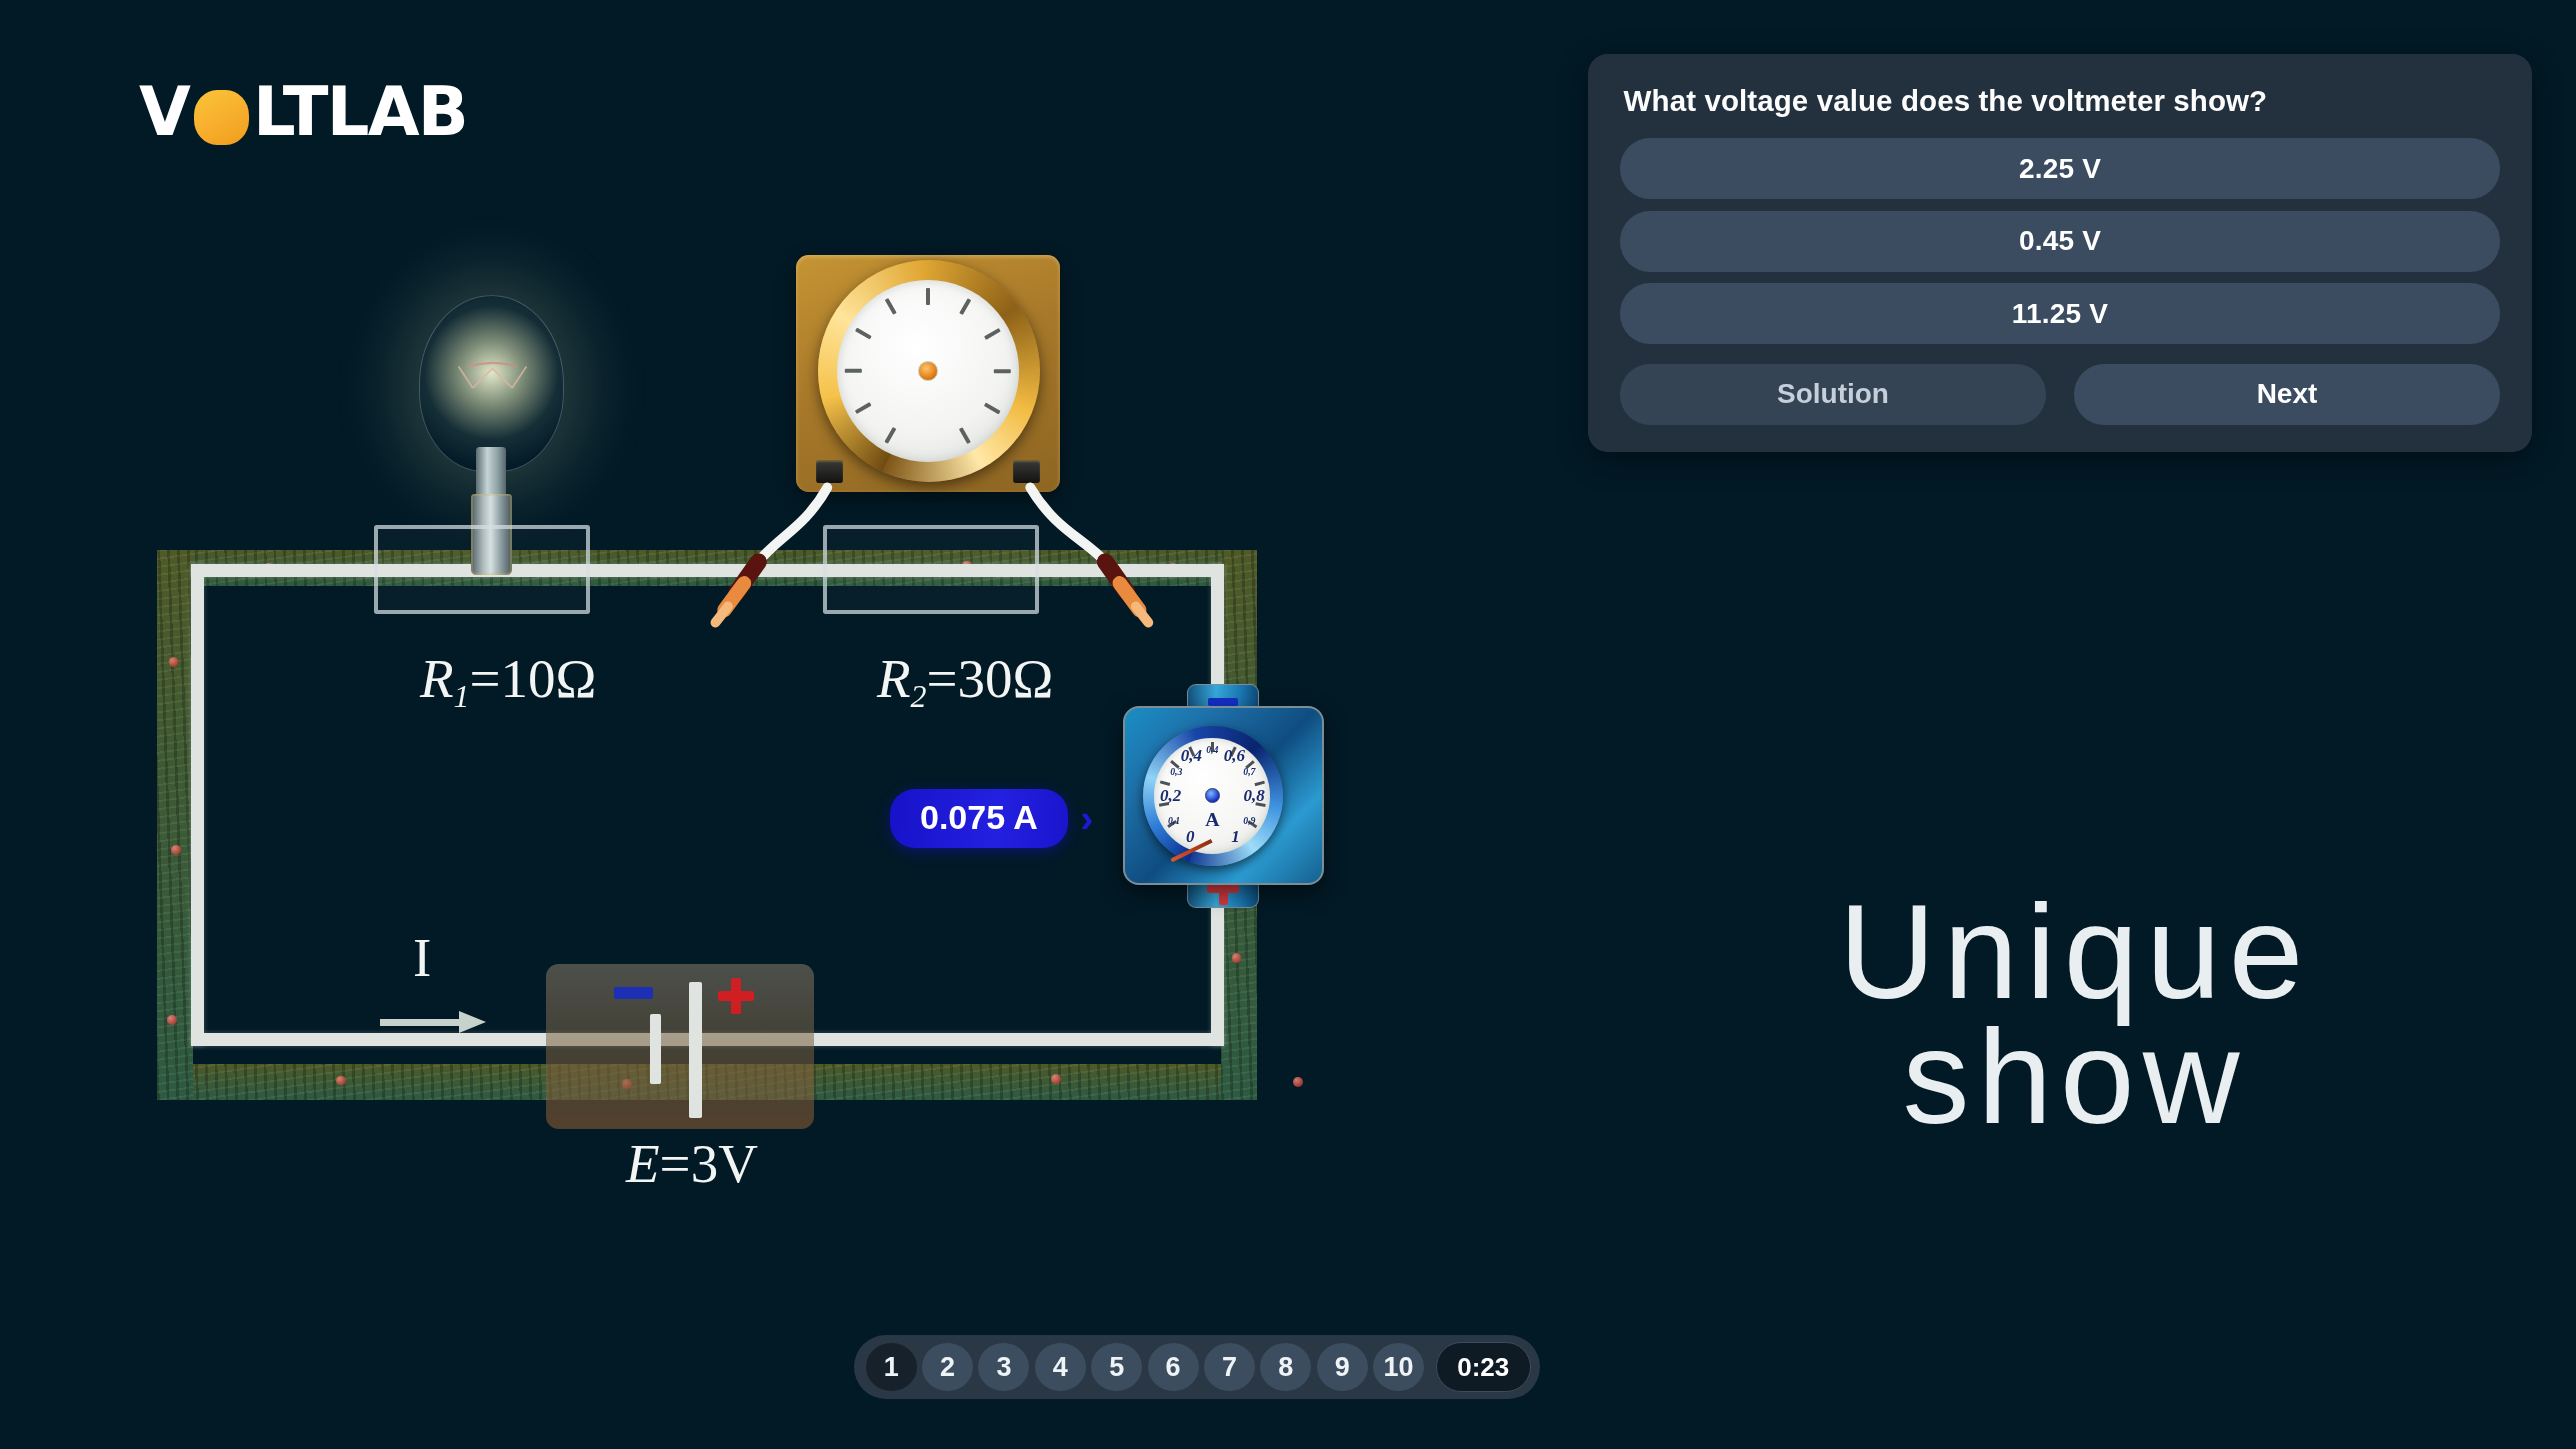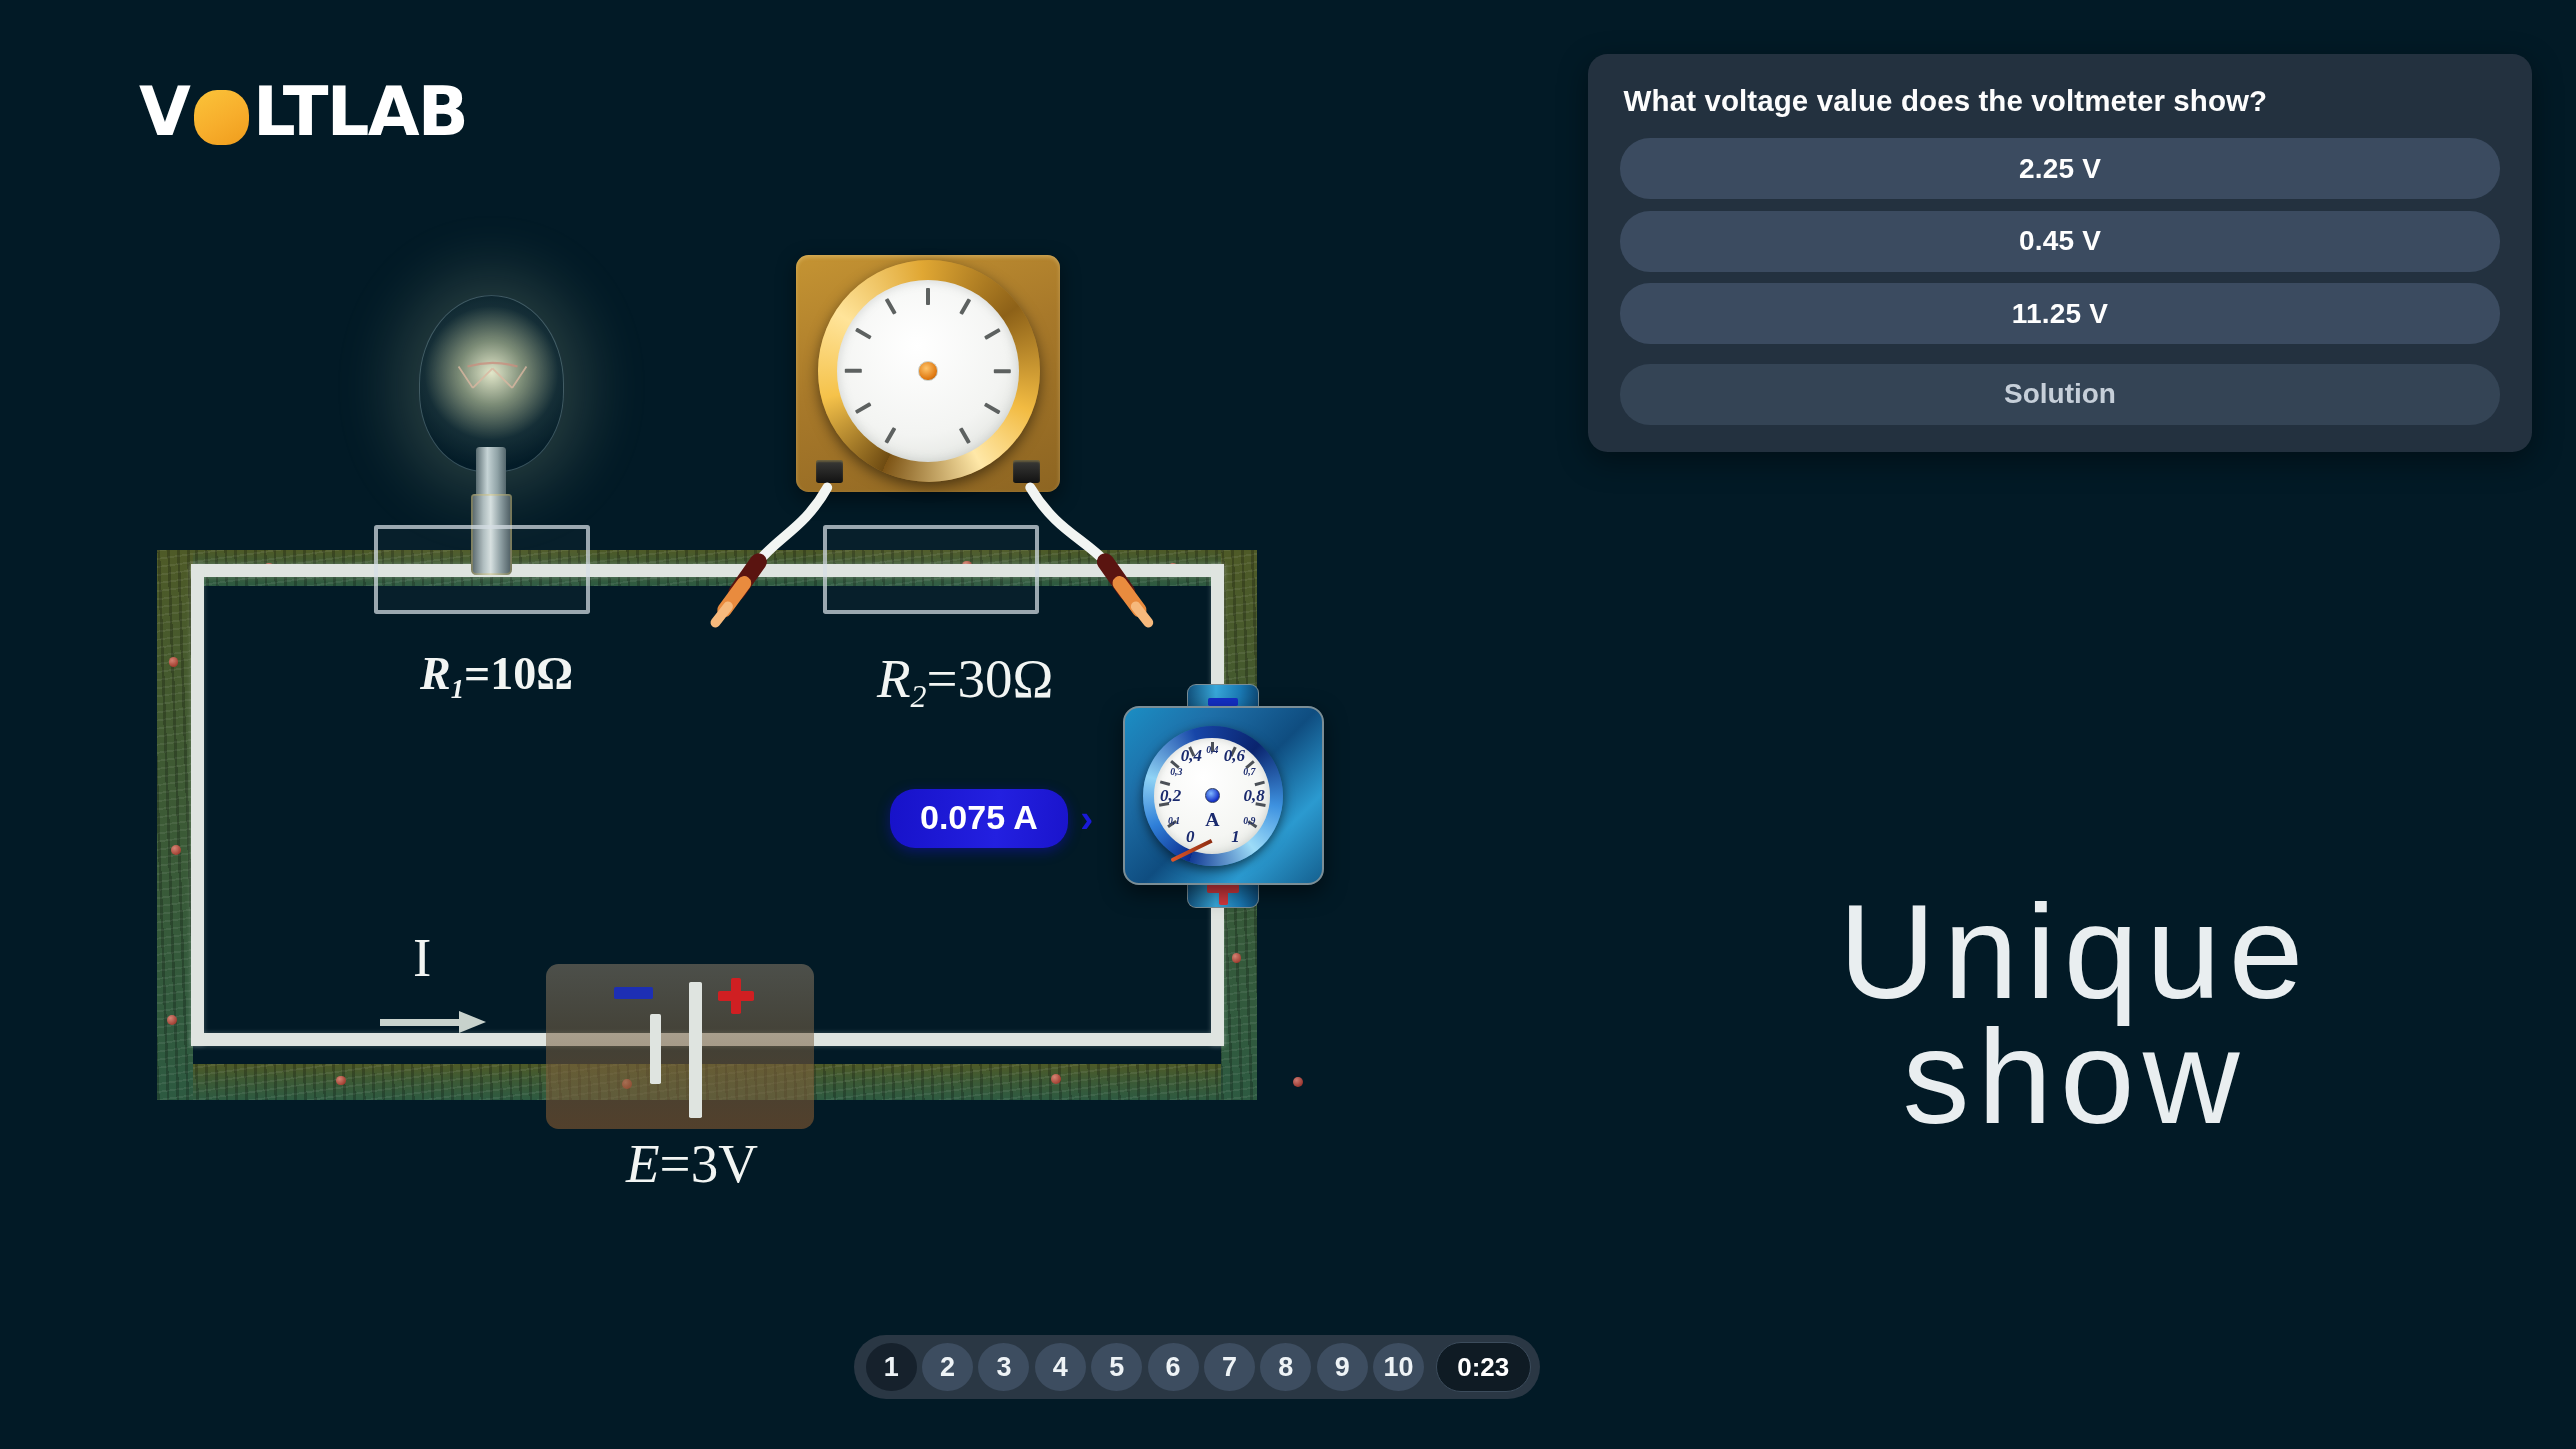--- a/index.html
+++ b/index.html
@@ -319,21 +319,21 @@
     <div class="bulb-glass"></div>
     <svg class="filament" viewBox="0 0 84 40">
       <path d="M4 6 L20 30 M20 30 L42 8 M42 8 L64 30 M64 30 L80 6" stroke="#d9b7a0" stroke-width="2" fill="none" opacity=".8"></path>
       <path d="M14 6 Q42 -2 70 6" stroke="#c98d7e" stroke-width="2.5" fill="none" opacity=".75"></path>
     </svg>
     <div class="bulb-neck"></div>
     <div class="bulb-base"></div>
   </div>
 
   <div class="resistor" style="left:374px; top:525px; width:216px; height:89px;"></div>
-  <div class="math" style="left:420px; top:651px; font-size:46px;font-weight:bold;">
+  <div class="math" style="left:420px; top:651px; font-size:55px;">
     <span class="it">R</span><sub>1</sub><span>=10</span><span>Ω</span>
   </div>
 
   <div class="resistor" style="left:823px; top:525px; width:216px; height:89px;"></div>
   <div class="math" style="left:877px; top:651px; font-size:55px;">
     <span class="it">R</span><sub>2</sub><span>=30</span><span>Ω</span>
   </div>
 
   <div id="voltmeter">
     <div class="vm-body"></div>
@@ -440,20 +440,21 @@
 
 <div id="quiz">
   <div id="question">What voltage value does the voltmeter show?</div>
 
   <div class="answer">2.25 V</div>
   <div class="answer">0.45 V</div>
   <div class="answer">11.25 V</div>
 
   <div class="actions">
     <div class="act-btn act-solution">Solution</div>
+    <div class="act-btn act-next">Next</div>
   </div>
 </div>
 
 <div id="tagline">
   <span>Unique</span>
   <span class="l2">show</span>
 </div>
 
 <div id="pager">
   <div class="pg active">1</div>

